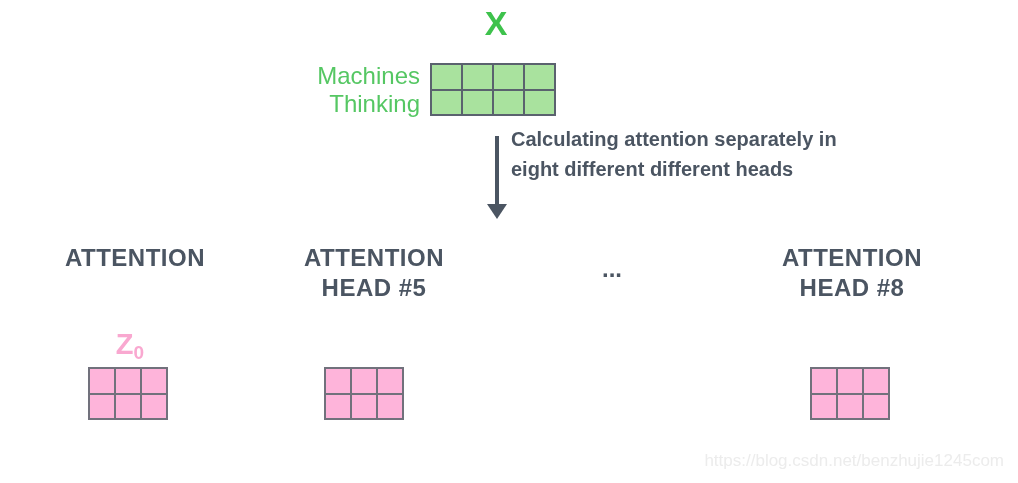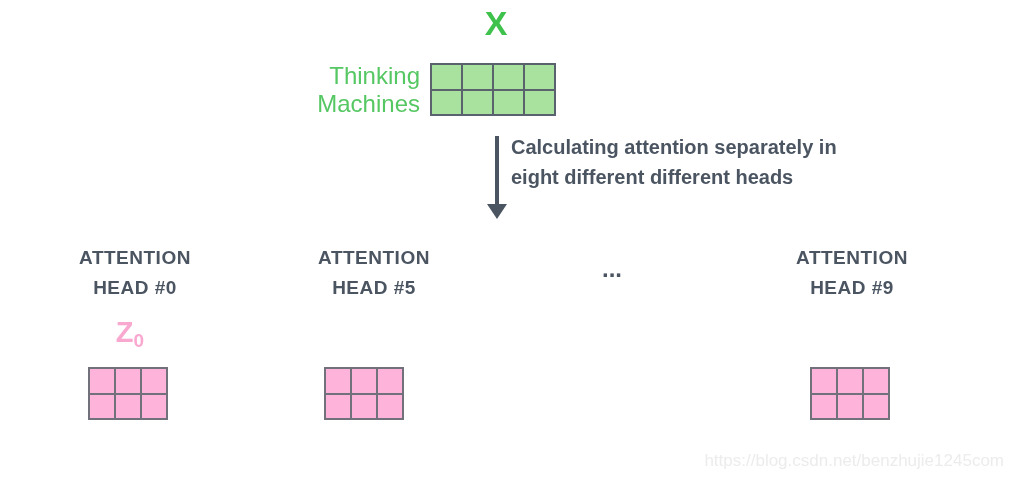--- a/index.html
+++ b/index.html
@@ -71,49 +71,49 @@
     background:var(--slate-text);
   }
   .arrow-head{
     left:487px;top:204px;
     width:0;height:0;
     border-left:10px solid transparent;
     border-right:10px solid transparent;
     border-top:15px solid var(--slate-text);
   }
   .caption{
-    left:511px;top:132px;
+    left:511px;top:124px;
     font-size:20px;font-weight:bold;
     line-height:30px;
     color:var(--slate-text);
   }
 
   
   .head-label{
     top:243px;width:200px;
     text-align:center;
-    font-size:19px;font-weight:bold;
+    font-size:24px;font-weight:bold;
     letter-spacing:0.5px;
     line-height:30px;
     color:var(--slate-text);
   }
   .head-label-0{left:35px;}
   .head-label-1{left:274px;}
   .head-label-7{left:752px;}
 
   .ellipsis{
     left:580px;top:255px;width:64px;
     text-align:center;
     font-size:24px;font-weight:bold;
     color:var(--slate-text);
   }
 
   
   .z-label{
-    top:316px;width:200px;
+    top:328px;width:200px;
     text-align:center;
     font-size:29px;font-weight:bold;
     color:var(--pink-label);
   }
   .z-label sub{
     font-size:19px;
     vertical-align:-5px;
   }
   .z-label-0{left:30px;}
   .z-label-1{left:266px;}
@@ -126,22 +126,22 @@
   }
 </style>
 </head>
 <body>
 
 <div class="canvas">
 
   <div class="abs x-title">X</div>
 
   <div class="abs row-labels">
+    <div>Machines</div>
     <div>Thinking</div>
-    <div>Machines</div>
   </div>
 
   <div class="abs matrix matrix-green" style="grid-template-columns: repeat(4, var(--cw));">
       <div class="cell"></div>
       <div class="cell"></div>
       <div class="cell"></div>
       <div class="cell"></div>
       <div class="cell"></div>
       <div class="cell"></div>
       <div class="cell"></div>
@@ -150,21 +150,20 @@
 
   <div class="abs arrow-line"></div>
   <div class="abs arrow-head"></div>
   <div class="abs caption">
     <div>Calculating attention separately in</div>
     <div>eight different different heads</div>
   </div>
 
   <div class="abs head-label head-label-0">
     <div>ATTENTION</div>
-    <div>HEAD #0</div>
   </div>
   <div class="abs z-label z-label-0"><span>Z</span><sub>0</sub></div>
   <div class="abs matrix matrix-pink matrix-z0" style="grid-template-columns: repeat(3, var(--cw));">
       <div class="cell"></div>
       <div class="cell"></div>
       <div class="cell"></div>
       <div class="cell"></div>
       <div class="cell"></div>
       <div class="cell"></div>
     </div>
@@ -179,21 +178,21 @@
       <div class="cell"></div>
       <div class="cell"></div>
       <div class="cell"></div>
       <div class="cell"></div>
     </div>
 
   <div class="abs ellipsis">...</div>
 
   <div class="abs head-label head-label-7">
     <div>ATTENTION</div>
-    <div>HEAD #9</div>
+    <div>HEAD #8</div>
   </div>
   <div class="abs z-label z-label-7"><span>Z</span><sub>7</sub></div>
   <div class="abs matrix matrix-pink matrix-z7" style="grid-template-columns: repeat(3, var(--cw));">
       <div class="cell"></div>
       <div class="cell"></div>
       <div class="cell"></div>
       <div class="cell"></div>
       <div class="cell"></div>
       <div class="cell"></div>
     </div>

